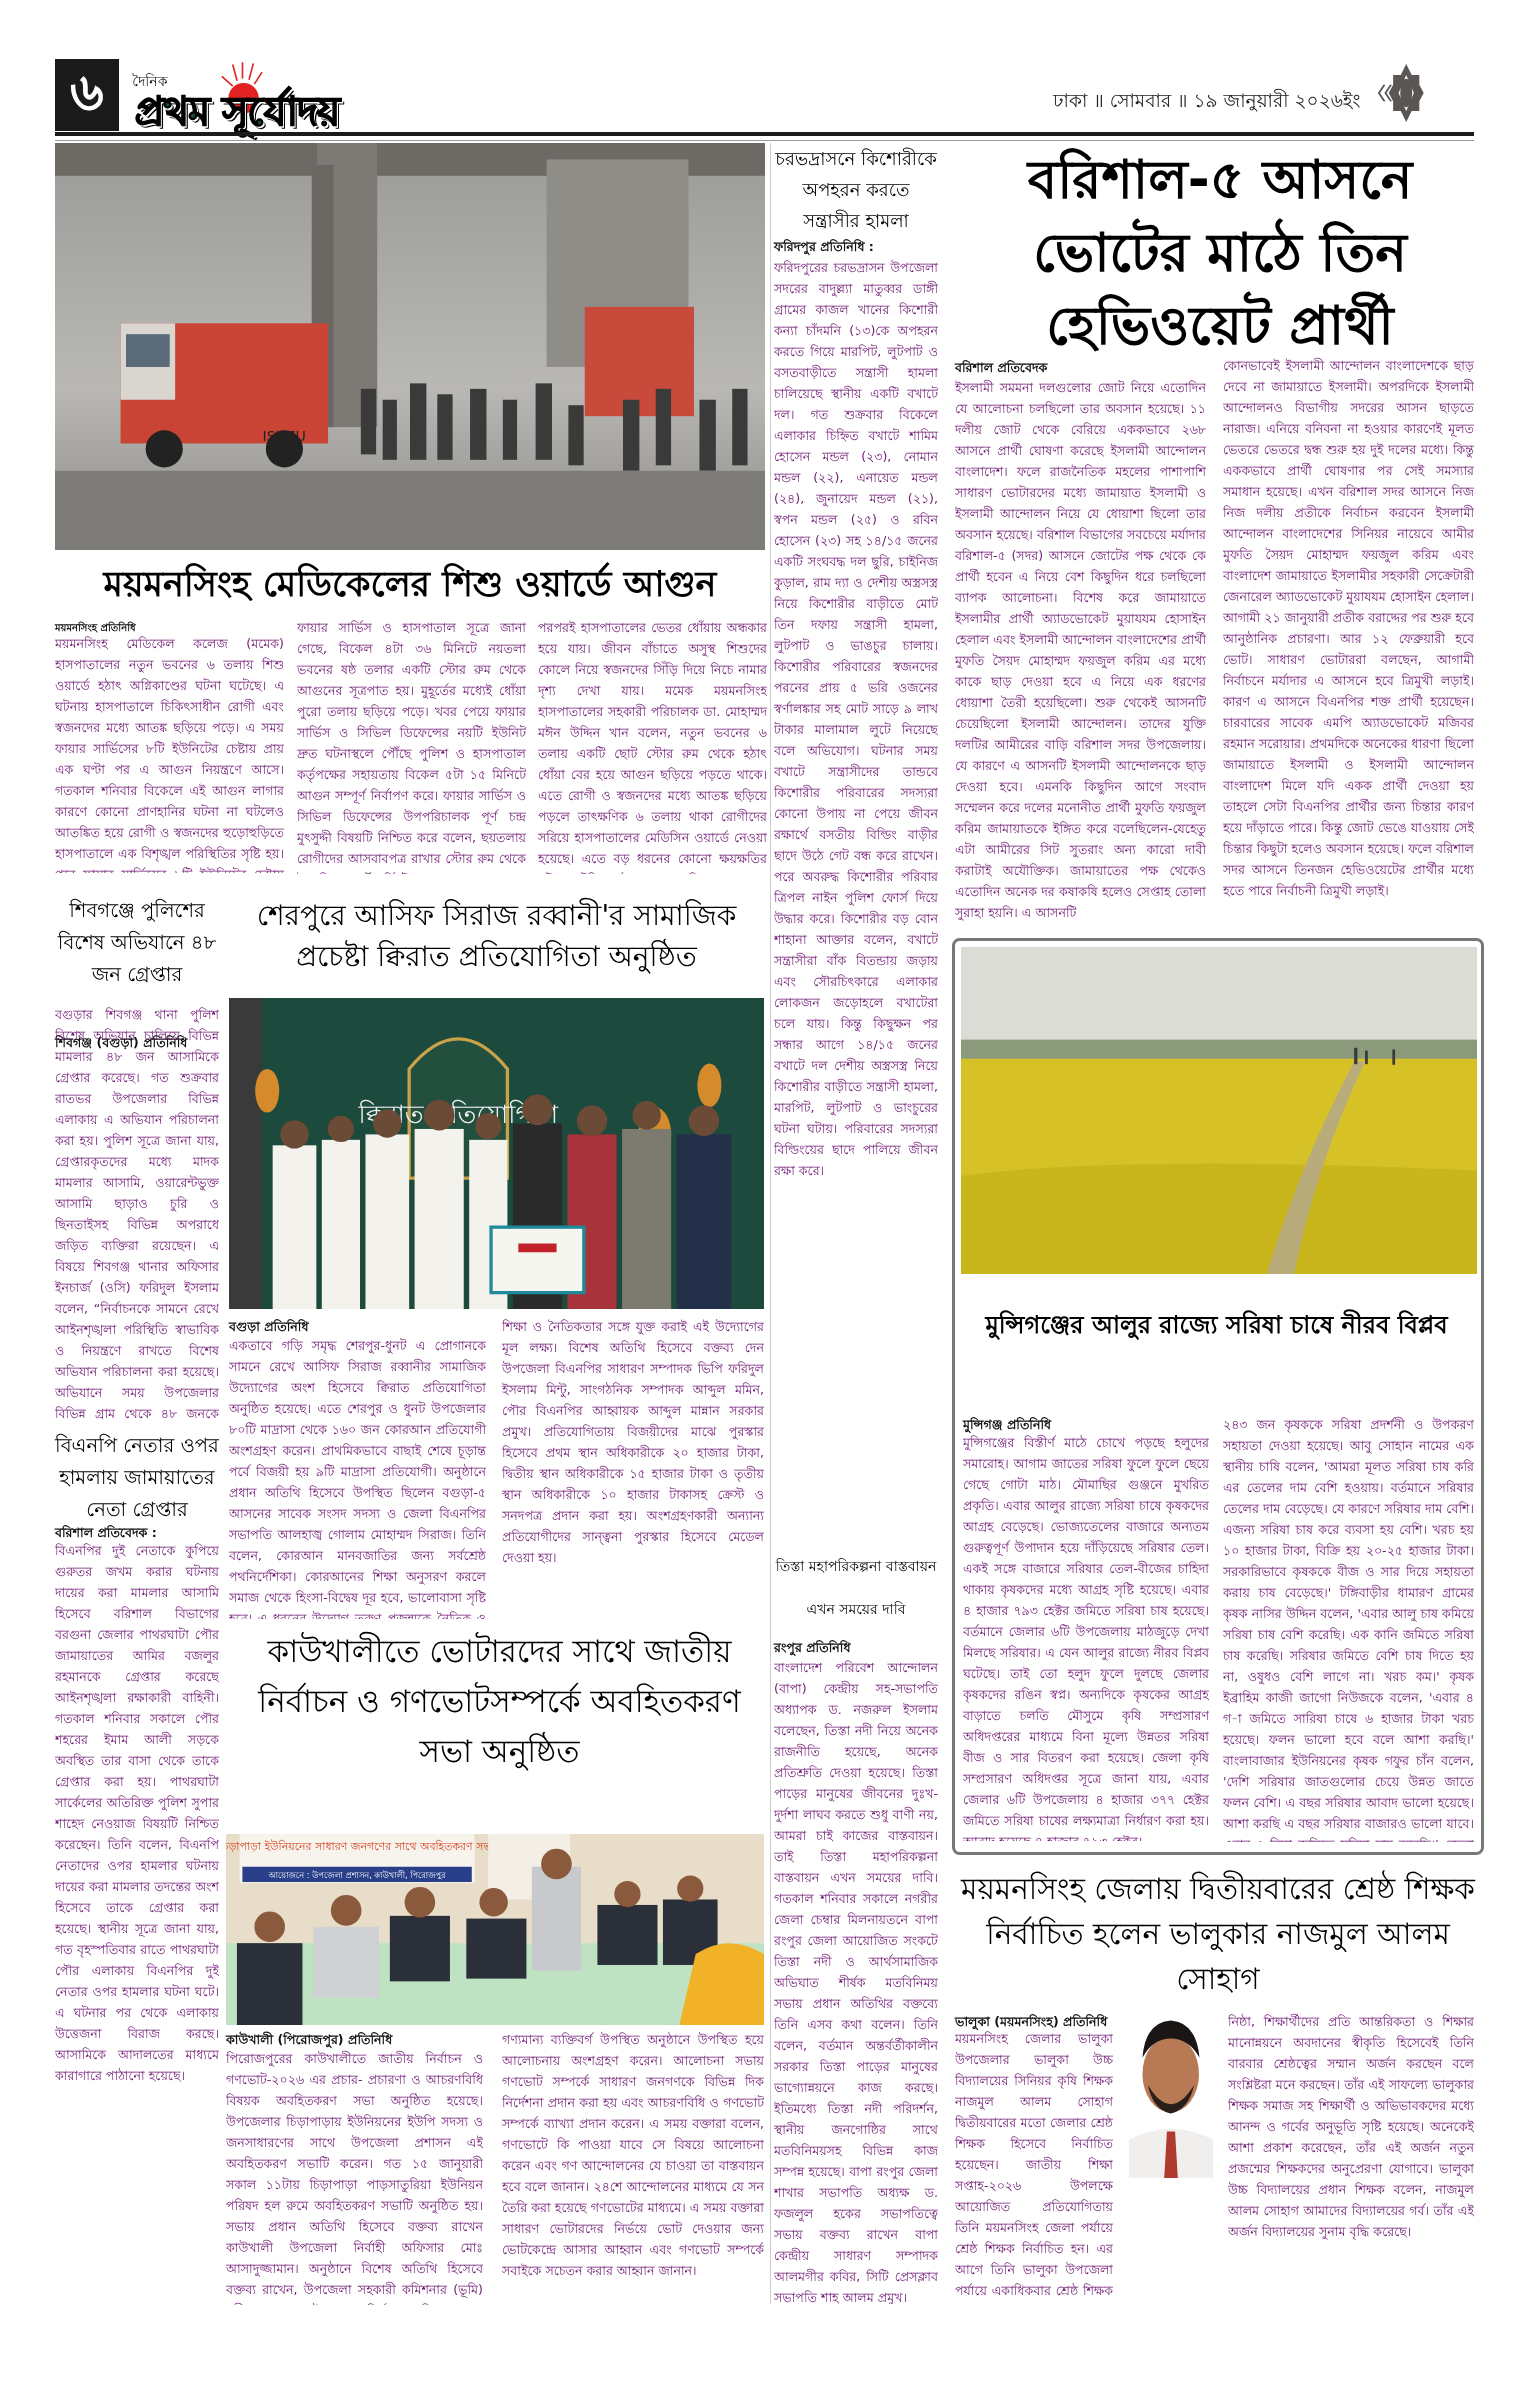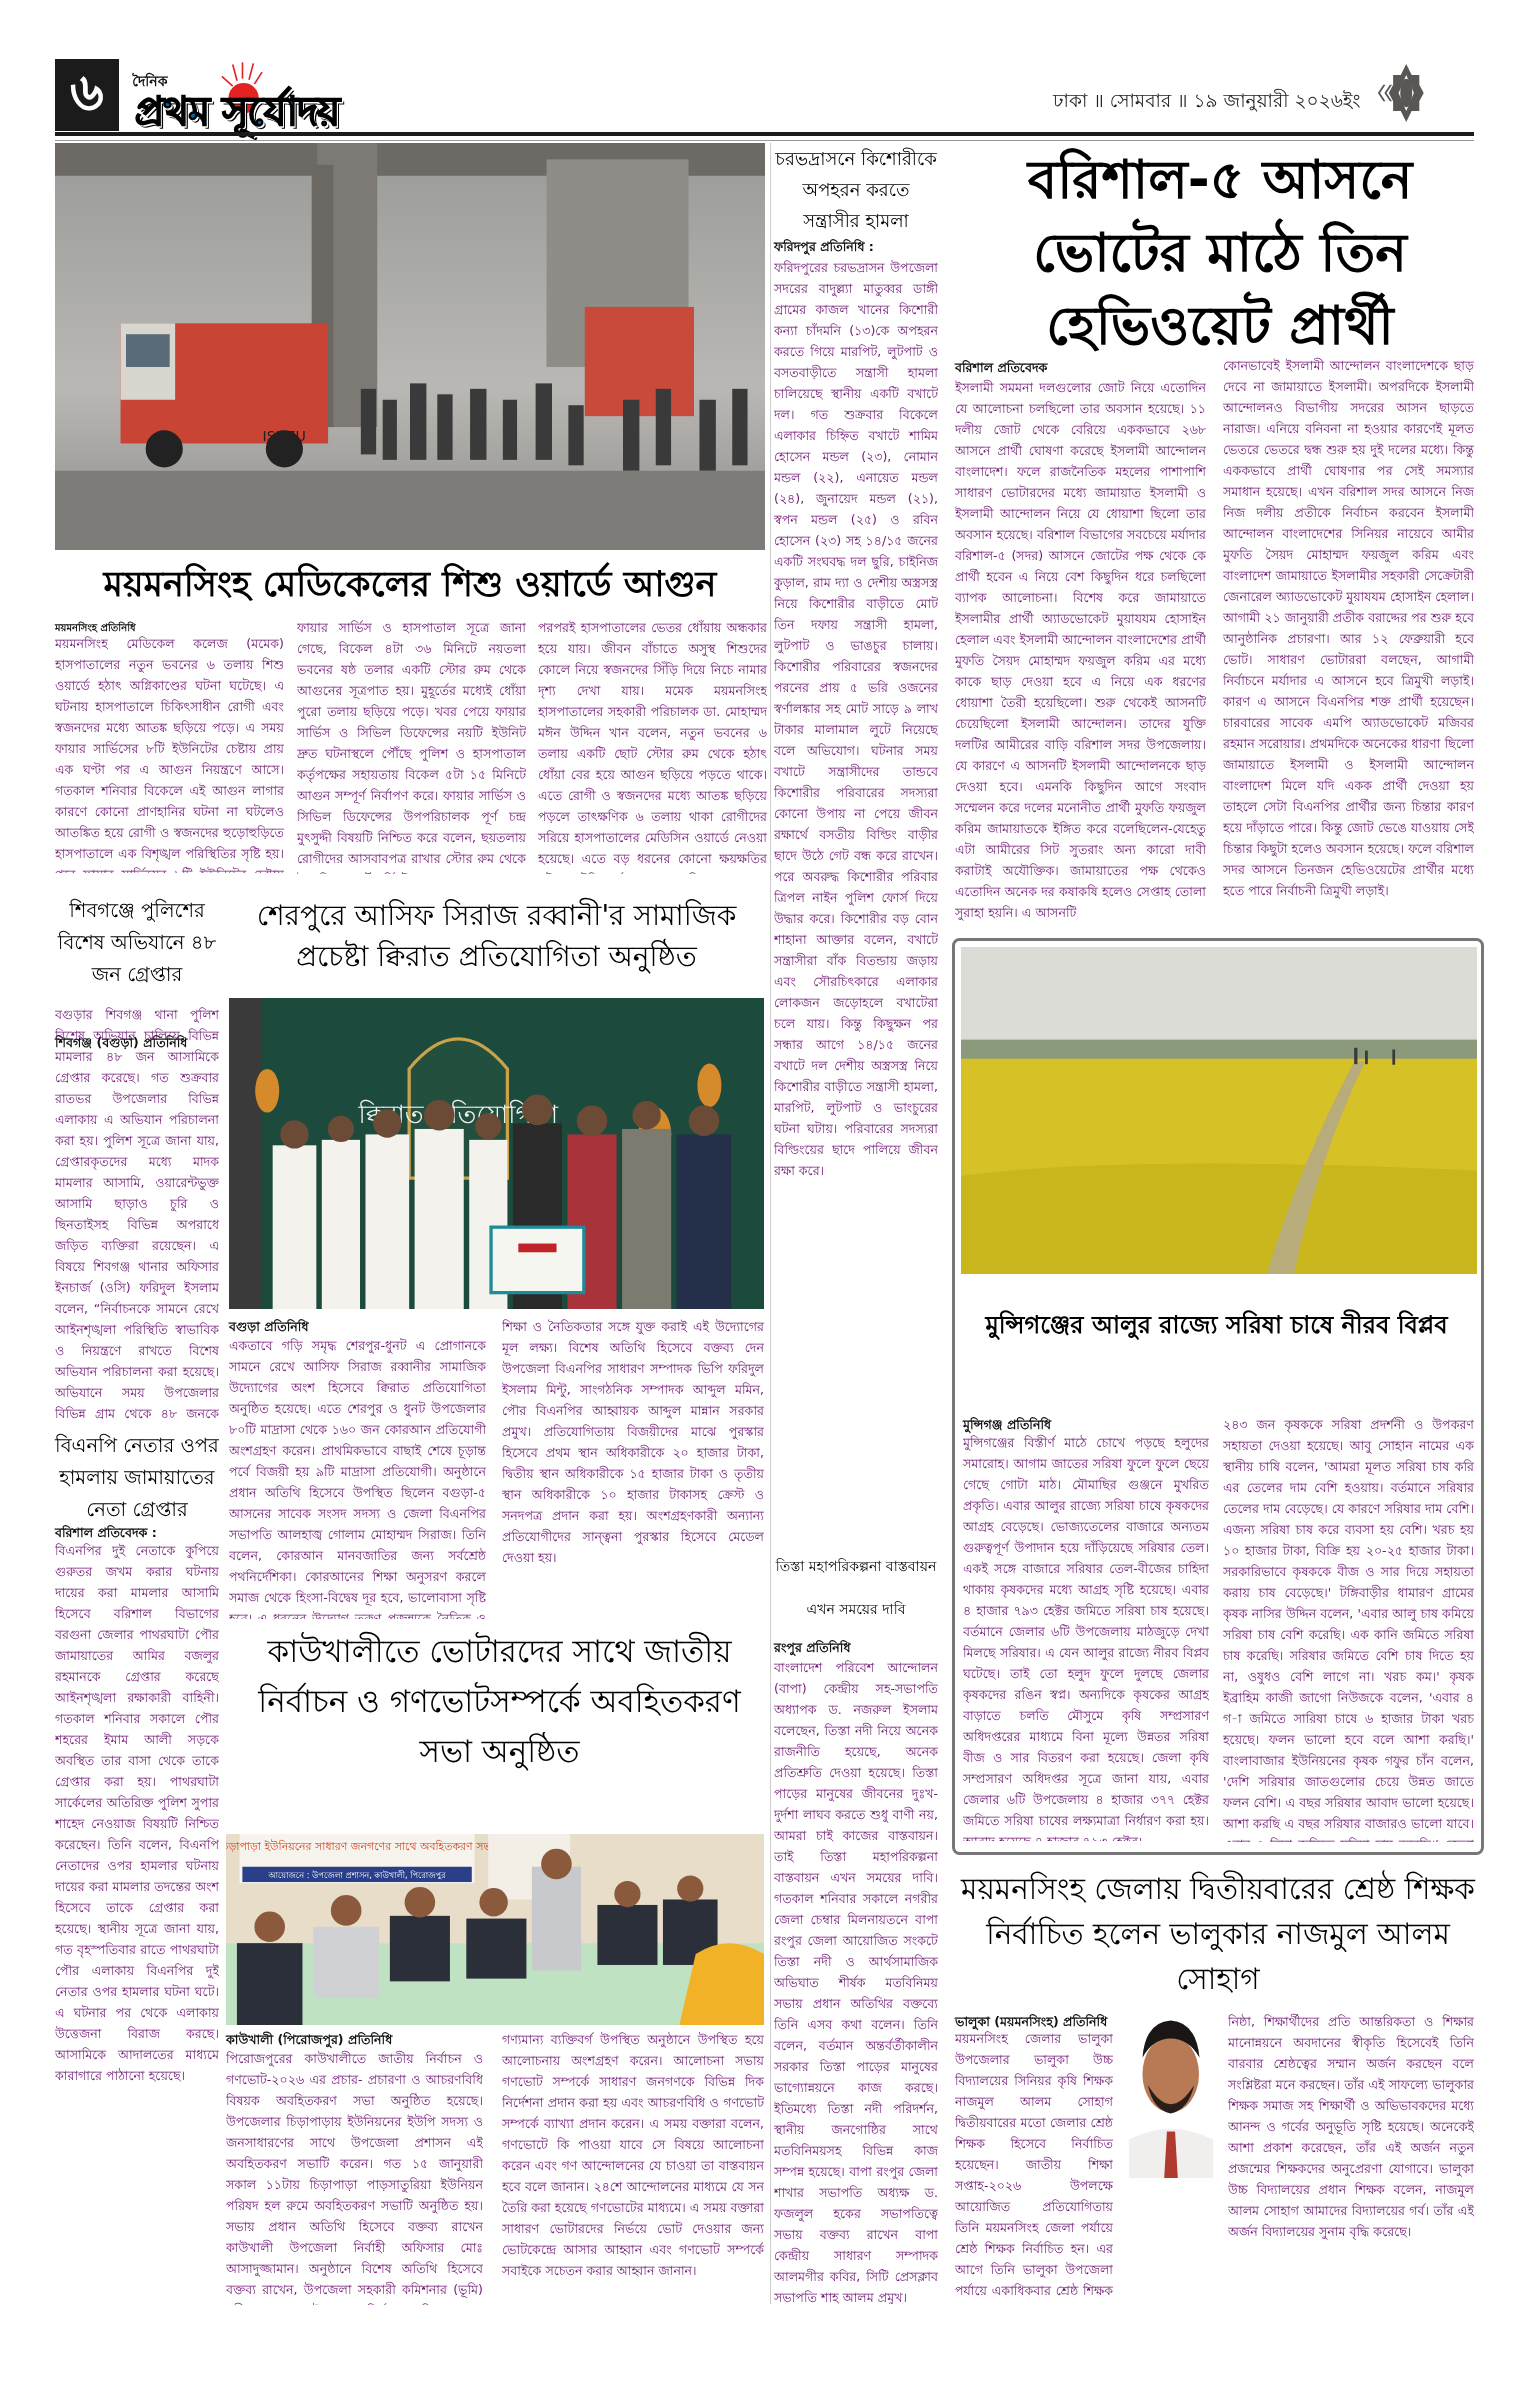--- a/index.html
+++ b/index.html
@@ -18,32 +18,32 @@
   .boxed { border: 3.3px solid #777; border-radius: 7.6px; }
 </style>
 </head>
 <body>
 
 <div class="abs page-num-box" style="left:55px; top:59px; width:64px; height:72px;">
   <span>৬</span>
 </div>
 
 <div class="abs" style="left:129px; top:60px; width:306px; height:71px;">
-  <span class="abs" style="left:3.3px; top:9.8px; font-size:14px; font-weight:bold;">দৈনিক</span>
+  <span class="abs" style="left:3.3px; top:9.8px; font-size:14px; font-weight:normal;">দৈনিক</span>
   <svg class="abs" width="76" height="60" style="left:82px; top:0px;" viewBox="0 0 140 110">
     <g stroke="#e32222" stroke-width="3">
       <line x1="40" y1="8" x2="48" y2="38"></line>
         <line x1="58" y1="4" x2="58" y2="34"></line>
         <line x1="78" y1="6" x2="70" y2="36"></line>
       <line x1="94" y1="22" x2="80" y2="44"></line>
         <line x1="20" y1="30" x2="40" y2="48"></line>
     </g>
     <circle cx="60" cy="70" r="28" fill="#e32222"></circle>
   </svg>
-  <span class="abs" style="left:5.5px; top:19.6px; font-size:40px; font-weight:bold; color:#0369a1; -webkit-text-stroke:1.1px #000; text-shadow: 1.6px 1.6px 0 #fff, 2.7px 2.7px 0 #000; letter-spacing:-1.1px;">প্রথম সূর্যোদয়</span>
+  <span class="abs" style="left:5.5px; top:19.6px; font-size:40px; font-weight:bold; color:#14532d; -webkit-text-stroke:1.1px #000; text-shadow: 1.6px 1.6px 0 #fff, 2.7px 2.7px 0 #000; letter-spacing:-1.1px;">প্রথম সূর্যোদয়</span>
 </div>
 
 <div class="abs" style="left:1053px; top:87px; font-size:18.6px; color:#222; white-space:nowrap;">ঢাকা ॥ সোমবার ॥ ১৯ জানুয়ারী ২০২৬ইং</div>
 
 <svg class="abs" width="55" height="60" style="left:988px; top:63px; left:1370px;" viewBox="0 0 100 110">
   <g fill="#5a5654">
     <polygon points="14,55 24,40 28,40 18,55 28,70 24,70"></polygon>
     <polygon points="26,55 36,40 40,40 30,55 40,70 36,70"></polygon>
     <polygon points="38,55 48,40 52,40 42,55 52,70 48,70"></polygon>
     <polygon points="66,2 76,22 90,22 90,40 98,55 90,70 90,88 76,88 66,108 56,88 42,88 42,70 34,55 42,40 42,22 56,22"></polygon>

